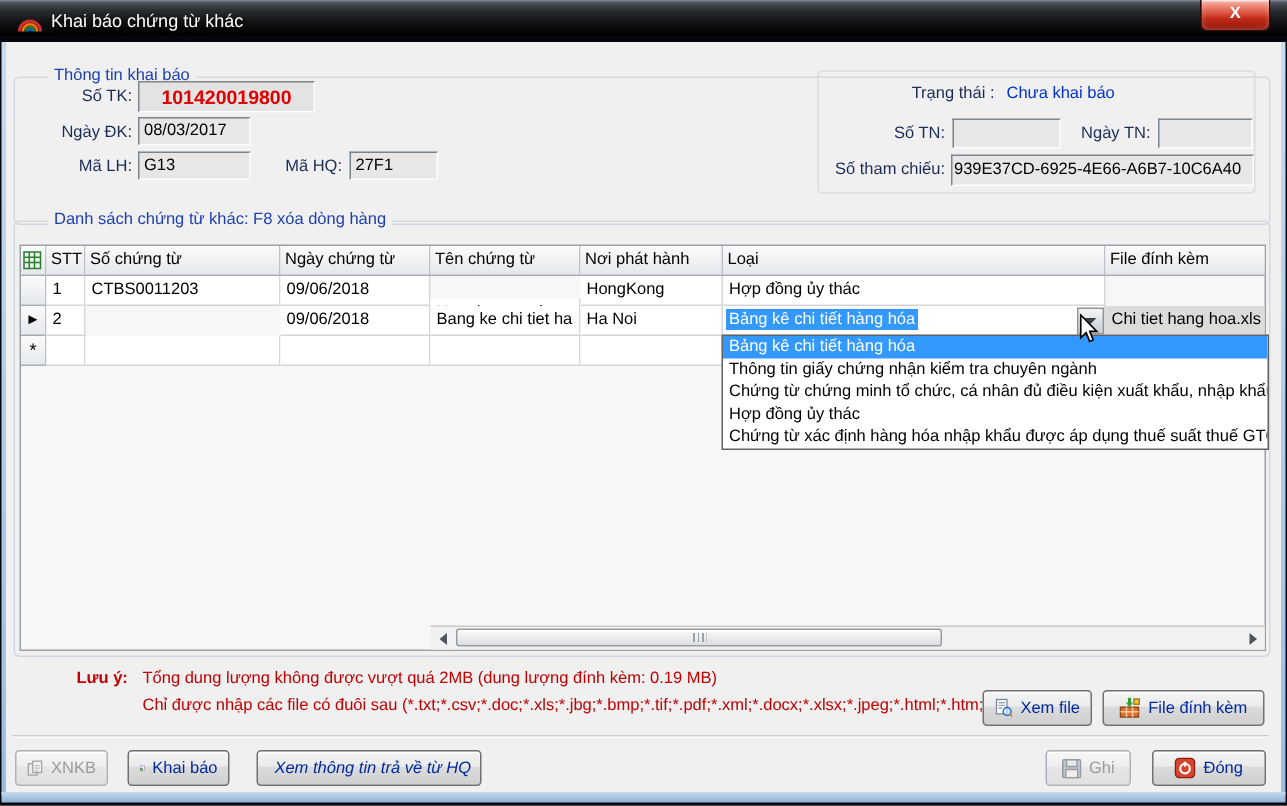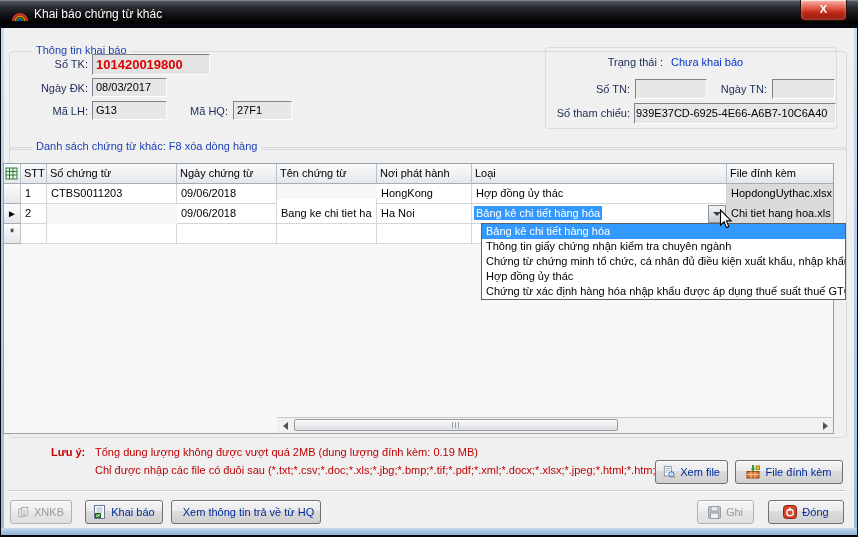--- a/index.html
+++ b/index.html
@@ -36,21 +36,21 @@
   .lbl { position:absolute; font-size:11px; color:#1b2b55; white-space:nowrap; }
   .r { text-align:right; }
   .tb {
     position:absolute; background:#e7e7e7; border:1px solid;
     border-color:#7e848c #fdfdfd #fdfdfd #7e848c;
     font-size:11px; color:#000; padding:0 3px; white-space:nowrap; overflow:hidden;
   }
   .statusbox { position:absolute; border:1px solid #dadce0; border-radius:3px; }
 
   
-  .grid { position:absolute; left:3px; top:163px; width:831px; height:271px; background:#f7f7f7; border:1px solid #98a0a8; }
+  .grid { position:absolute; left:13px; top:163px; width:831px; height:271px; background:#f7f7f7; border:1px solid #98a0a8; }
   .hc, .rh {
     position:absolute; background:linear-gradient(180deg,#fafbfc,#e5e8eb);
     border-right:1px solid #bcc1c7; border-bottom:1px solid #a8adb4;
     font-size:11px; color:#000; line-height:19px; padding-left:3px; white-space:nowrap; overflow:hidden;
   }
   .c {
     position:absolute; background:#fff; border-right:1px solid #d6d6d6; border-bottom:1px solid #d6d6d6;
     font-size:11px; color:#000; line-height:19px; padding-left:4px; white-space:nowrap; overflow:hidden;
   }
   .c.gray { background:#dbdbdb; }
@@ -114,21 +114,21 @@
 
   <div class="glass-side" style="left:1px;"></div>
   <div class="glass-side" style="left:854px;"></div>
   <div class="glass-bottom"></div>
   <div class="client"></div>
 
   <div class="gb" style="left:9px;top:39px;width:838px;height:99px;margin-top:12px;">
     <span class="gbt">Thông tin khai báo</span>
   </div>
   <span class="lbl r" style="left:28px;top:58px;width:60px;">Số TK:</span>
-  <div class="tb" style="left:92px;top:54px;width:118px;height:21px;line-height:19px;text-align:left;color:#e00000;font-weight:bold;font-size:13px;background:#e3e3e3;">101420019800</div>
+  <div class="tb" style="left:92px;top:54px;width:118px;height:21px;line-height:19px;text-align:center;color:#e00000;font-weight:bold;font-size:13px;background:#e3e3e3;">101420019800</div>
   <span class="lbl r" style="left:28px;top:82px;width:60px;text-align:right;">Ngày ĐK:</span>
   <div class="tb" style="left:92px;top:78px;width:75px;height:19px;line-height:17px;">08/03/2017</div>
   <span class="lbl r" style="left:28px;top:105px;width:60px;">Mã LH:</span>
   <div class="tb" style="left:92px;top:101px;width:75px;height:19px;line-height:17px;">G13</div>
   <span class="lbl r" style="left:180px;top:105px;width:48px;">Mã HQ:</span>
   <div class="tb" style="left:233px;top:101px;width:59px;height:19px;line-height:17px;">27F1</div>
 
   <div class="statusbox" style="left:545px;top:47px;width:292px;height:82px;"></div>
   <span class="lbl r" style="left:560px;top:56px;width:103px;">Trạng thái :</span>
   <span class="lbl" style="left:671px;top:56px;color:#0033cc;">Chưa khai báo</span>
@@ -159,21 +159,20 @@
     <div class="hc" style="left:468px;top:0;width:255px;height:20px;">Loại</div>
     <div class="hc" style="left:723px;top:0;width:106px;height:20px;border-right:none;">File đính kèm</div>
 
     <div class="rh" style="left:0;top:20px;width:17px;height:20px;padding:0;"></div>
     <div class="c" style="left:17px;top:20px;width:26px;height:20px;">1</div>
     <div class="c" style="left:43px;top:20px;width:130px;height:20px;">CTBS0011203</div>
     <div class="c" style="left:173px;top:20px;width:100px;height:20px;">09/06/2018</div>
     <div class="c" style="left:273px;top:20px;width:100px;height:20px;margin-top:15px;">Hop dong uy thac</div>
     <div class="c" style="left:373px;top:20px;width:95px;height:20px;">HongKong</div>
     <div class="c" style="left:468px;top:20px;width:255px;height:20px;">Hợp đồng ủy thác</div>
-    <div class="c gray" style="left:723px;top:20px;width:106px;height:20px;border-right:none;">HopdongUythac.xlsx</div>
 
     <div class="rh" style="left:0;top:40px;width:17px;height:20px;padding:0;">
       <span class="marker">►</span>
     </div>
     <div class="c" style="left:17px;top:40px;width:26px;height:20px;">2</div>
     <div class="c" style="left:173px;top:40px;width:100px;height:20px;">09/06/2018</div>
     <div class="c" style="left:273px;top:40px;width:100px;height:20px;">Bang ke chi tiet ha</div>
     <div class="c" style="left:373px;top:40px;width:95px;height:20px;">Ha Noi</div>
     <div class="c" style="left:468px;top:40px;width:255px;height:20px;padding-left:2px;">
       <span class="hl">Bảng kê chi tiết hàng hóa</span>
@@ -247,30 +246,30 @@
   <div class="sep"></div>
 
   <div class="btn disabled" style="left:10px;top:500px;width:62px;height:24px;">
     <svg width="13" height="13" viewBox="0 0 13 13">
       <rect x="1" y="2.5" width="7" height="9" fill="#e8e8e8" stroke="#a2a2a2"></rect>
       <rect x="4.5" y="0.5" width="7" height="9" fill="#f2f2f2" stroke="#a2a2a2"></rect>
       <path d="M6 4 H10 M6 6 H10 M6 8 H9" stroke="#bdbdbd" stroke-width="1"></path>
     </svg>
     <span>XNKB</span>
   </div>
-  <div class="btn" style="left:85px;top:500px;width:78px;height:24px;">
+  <div class="btn" style="left:85px;top:500px;width:68px;height:24px;">
     <svg width="13" height="14" viewBox="0 0 13 14">
       <rect x="1.5" y="0.5" width="10" height="13" fill="#fff" stroke="#68798f"></rect>
       <path d="M3.5 3 H9.5 M3.5 5 H9.5 M3.5 7 H9.5" stroke="#9fb0c4" stroke-width="1"></path>
       <rect x="2.5" y="8.5" width="5" height="4" fill="#43a047" stroke="#1b5e20"></rect>
       <path d="M3.3 10.6 L4.4 11.6 L6.6 9.3" stroke="#fff" stroke-width="1" fill="none"></path>
     </svg>
     <span>Khai báo</span>
   </div>
-  <div class="btn" style="left:171px;top:500px;width:150px;height:24px;">
+  <div class="btn" style="left:171px;top:500px;width:150px;height:24px;font-style:italic;">
     <svg width="13" height="13" viewBox="0 0 13 13">
       <rect x="1" y="2.5" width="7" height="9" fill="#dbeafe" stroke="#1565c0"></rect>
       <rect x="4.5" y="0.5" width="7" height="9" fill="#eaf3ff" stroke="#1565c0"></rect>
       <path d="M6 3 H10 M6 5 H10 M6 7 H9" stroke="#7fa8d8" stroke-width="1"></path>
       <path d="M2 12.6 H7 L5.6 11.4 M7 12.6 L5.6 13.8" stroke="#2e7d32" stroke-width="0" fill="none"></path>
     </svg>
     <span>Xem thông tin trả về từ HQ</span>
   </div>
   <div class="btn disabled" style="left:697px;top:500px;width:57px;height:24px;">
     <svg width="13" height="13" viewBox="0 0 13 13">

